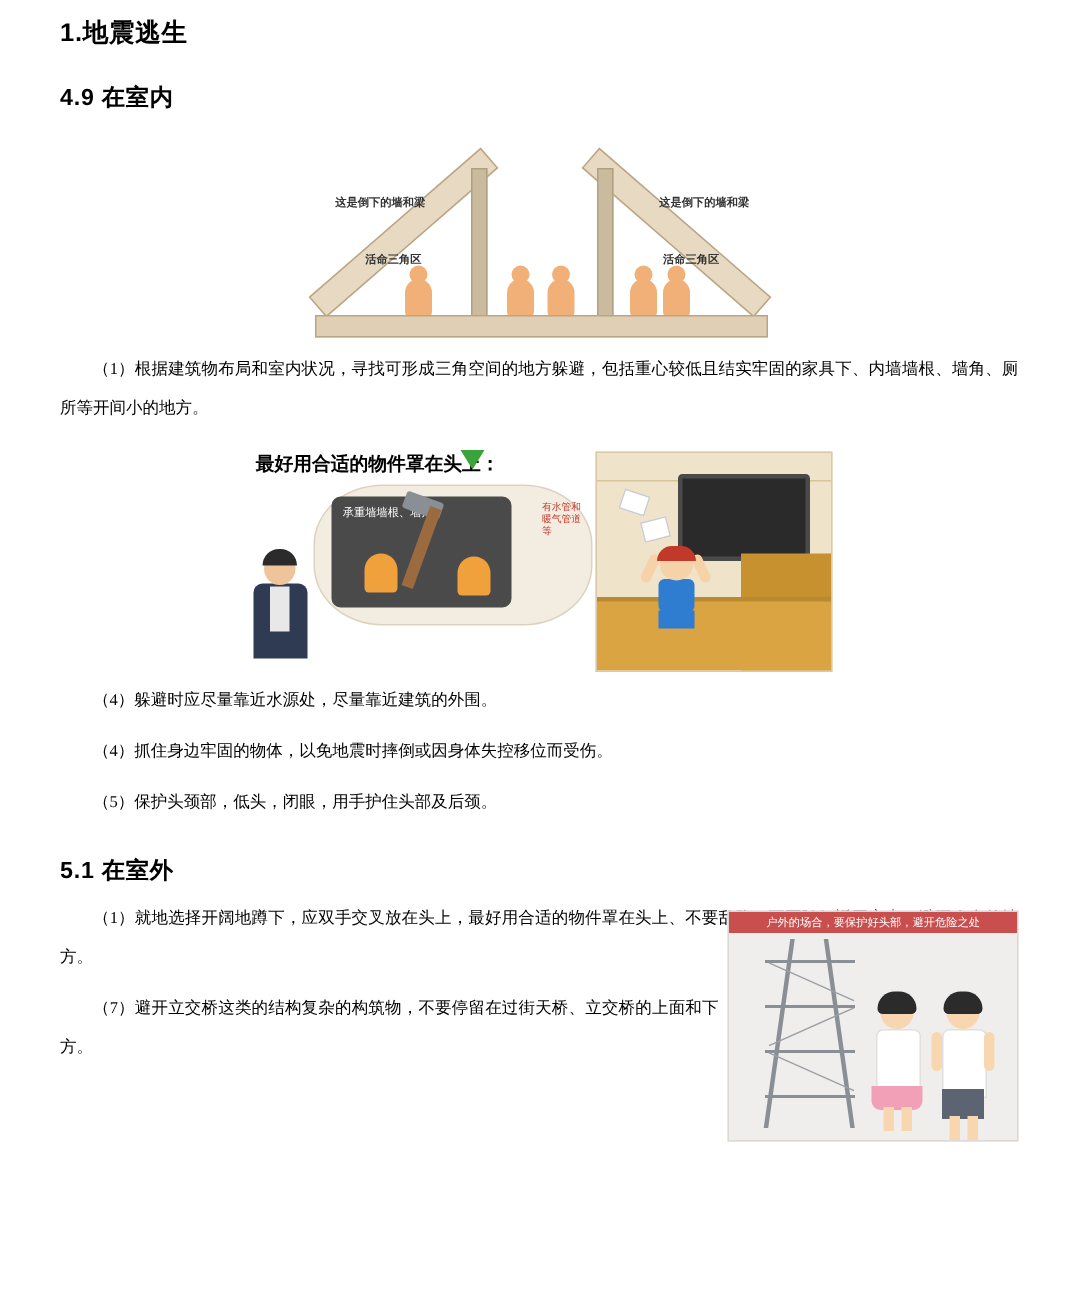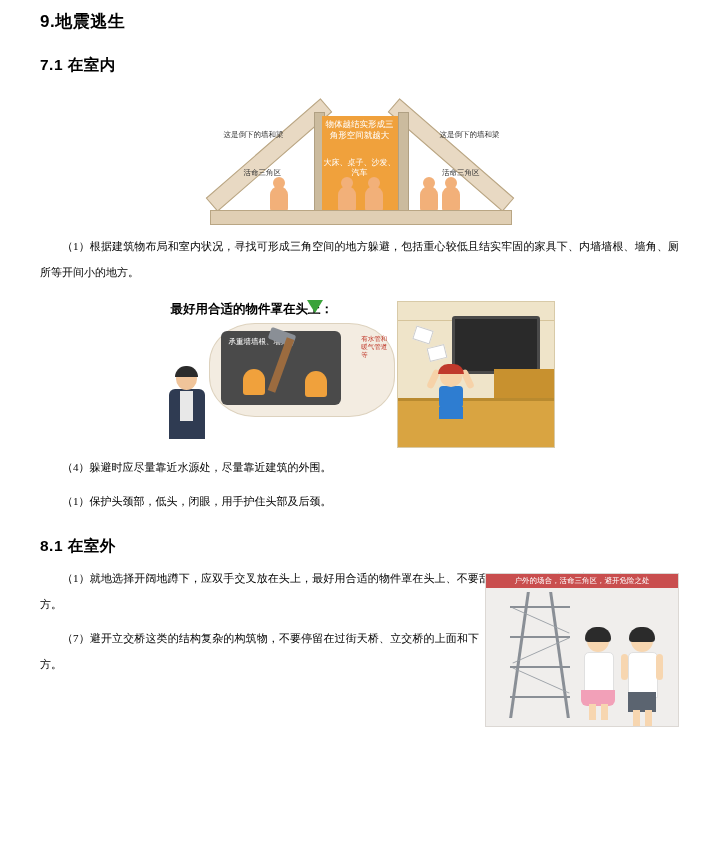--- a/index.html
+++ b/index.html
@@ -115,20 +115,21 @@
     top: 22px;
   }
   .fig1 .vbarL { left: 104px; }
   .fig1 .vbarR { left: 188px; }
   .fig1 .lbl {
     position: absolute;
     font-family: "Liberation Sans", "DejaVu Sans", sans-serif;
     font-size: 7.5px;
     color: #333;
     white-space: nowrap;
+    font-weight: bold;
   }
   .fig1 .lblLeft { top: 40px; left: 14px; }
   .fig1 .lblRight { top: 40px; right: 10px; }
   .fig1 .lblTriL { top: 78px; left: 34px; }
   .fig1 .lblTriR { top: 78px; right: 30px; }
   .fig1 .person {
     position: absolute;
     bottom: 13px;
     width: 18px;
     height: 26px;
@@ -490,34 +491,30 @@
     position: absolute; top: 24px; width: 7px; height: 26px; background: #f7d6b0; border-radius: 4px;
   }
   .fig3 .ba1 { left: -1px; }
   .fig3 .ba2 { left: 34px; }
 </style>
 </head>
 <body>
 
 <div class="page">
 
-  <h1 class="h1">9.地震逃生</h1>
-
-  <h2 class="h2">7.1 在室内</h2>
+  <h1 class="h1">1.地震逃生</h1>
+
+  <h2 class="h2">4.9 在室内</h2>
 
   <div class="fig">
     <div class="fig1">
       <div class="beam roofL"></div>
       <div class="beam roofR"></div>
       <div class="vbarL"></div>
       <div class="vbarR"></div>
-      <div class="centerblock">
-        <span>物体越结实形成三角形空间就越大</span>
-        <div class="lower">大床、桌子、沙发、汽车</div>
-      </div>
       <div class="person p1"></div>
       <div class="person p2"></div>
       <div class="person p3"></div>
       <div class="person p4"></div>
       <div class="person p5"></div>
       <div class="lbl lblLeft">这是倒下的墙和梁</div>
       <div class="lbl lblRight">这是倒下的墙和梁</div>
       <div class="lbl lblTriL">活命三角区</div>
       <div class="lbl lblTriR">活命三角区</div>
       <div class="beam base"></div>
@@ -559,29 +556,30 @@
           <div class="kleg"></div>
           <div class="kbody"></div>
           <div class="khead"></div>
           <div class="khat"></div>
         </div>
       </div>
     </div>
   </div>
 
   <p class="para indent">（4）躲避时应尽量靠近水源处，尽量靠近建筑的外围。</p>
-  <p class="para indent">（1）保护头颈部，低头，闭眼，用手护住头部及后颈。</p>
-
-  <h2 class="h2">8.1 在室外</h2>
+  <p class="para indent">（4）抓住身边牢固的物体，以免地震时摔倒或因身体失控移位而受伤。</p>
+  <p class="para indent">（5）保护头颈部，低头，闭眼，用手护住头部及后颈。</p>
+
+  <h2 class="h2">5.1 在室外</h2>
 
   <div class="fig3wrap">
     <p class="para indent" style="margin-right:40px;">（1）就地选择开阔地蹲下，应双手交叉放在头上，最好用合适的物件罩在头上、不要乱跑，不要随便返回室内，避开人多的地方。</p>
     <div style="position:relative;height:0;">
       <div class="fig3" style="top:-44px;">
-        <div class="banner">户外的场合，活命三角区，避开危险之处</div>
+        <div class="banner">户外的场合，要保护好头部，避开危险之处</div>
         <div class="pylon">
           <div class="legL"></div>
           <div class="legR"></div>
           <div class="cross" style="top:14px;"></div>
           <div class="cross" style="top:44px;"></div>
           <div class="cross" style="top:74px;"></div>
           <div class="cross" style="top:104px;"></div>
           <div class="diag" style="top:28px; transform:rotate(24deg);"></div>
           <div class="diag" style="top:58px; transform:rotate(-24deg);"></div>
           <div class="diag" style="top:88px; transform:rotate(24deg);"></div>

